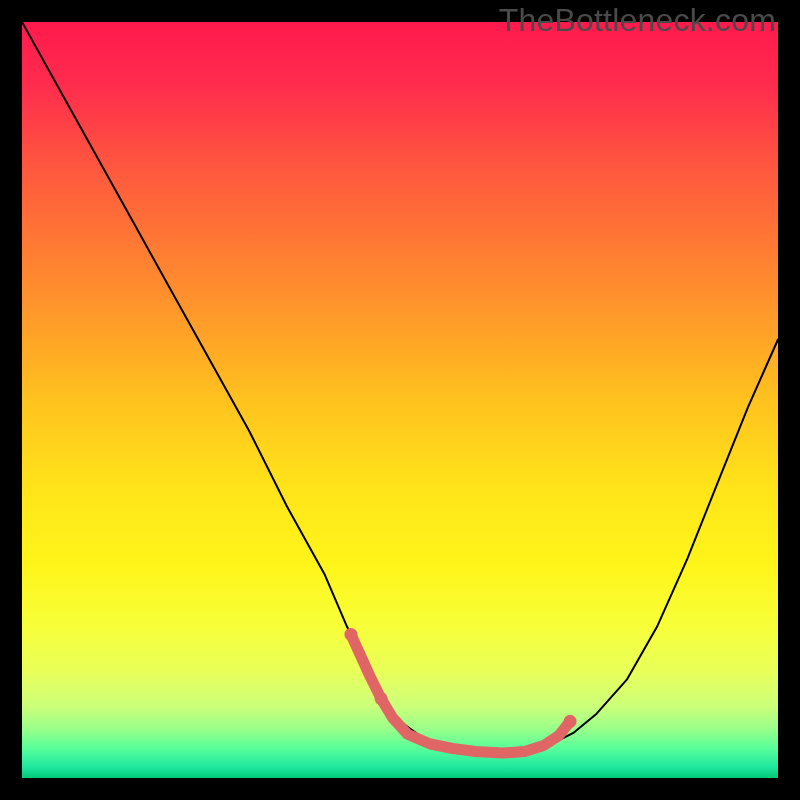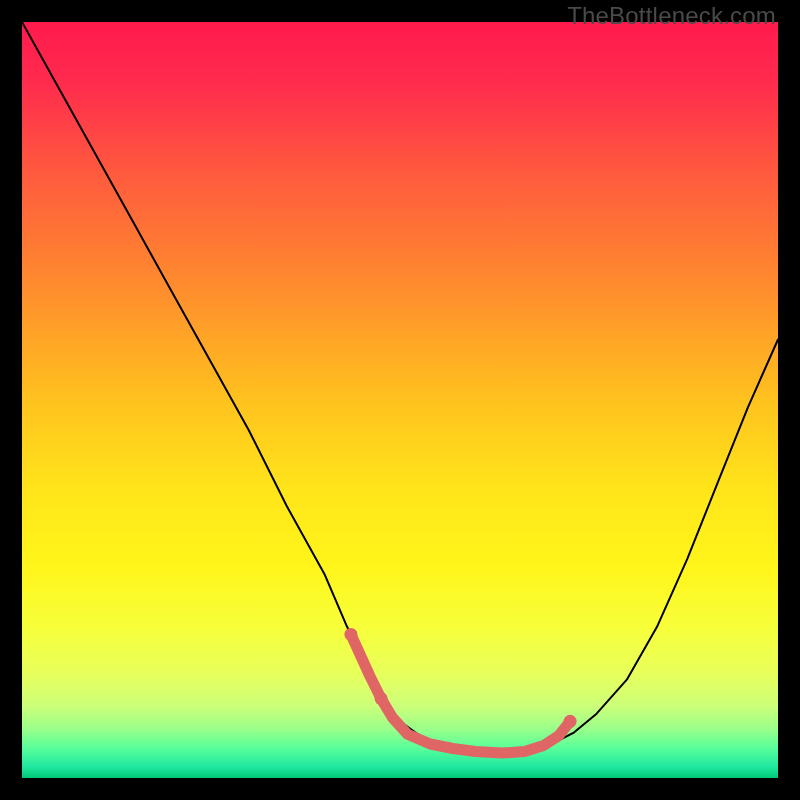--- a/index.html
+++ b/index.html
@@ -30,21 +30,21 @@
     left: 0;
     top: 0;
     width: 100%;
     height: 100%;
   }
   .watermark {
     position: absolute;
     top: 2px;
     right: 24px;
     color: #4a4a4a;
-    font-size: 24px;
+    font-size: 32px;
     font-weight: 500;
     letter-spacing: 0.2px;
     user-select: none;
   }
   svg.curves {
     position: absolute;
     left: 0;
     top: 0;
   }
   .line-main {

